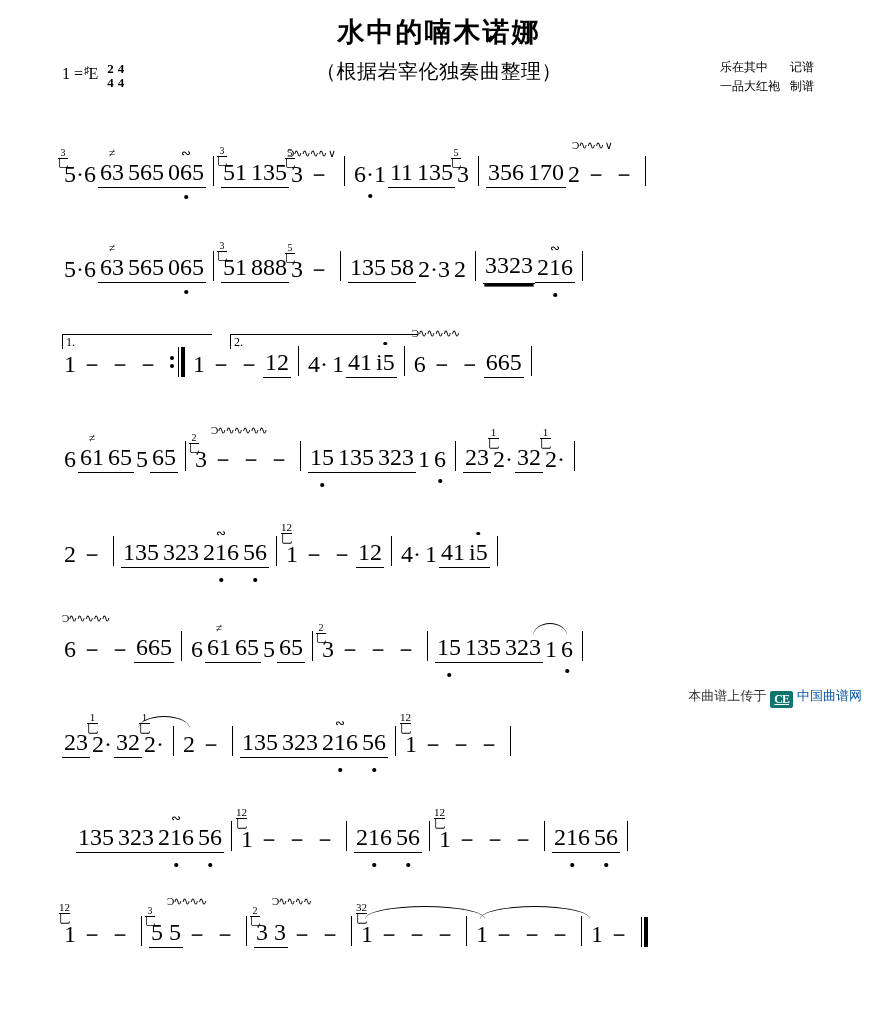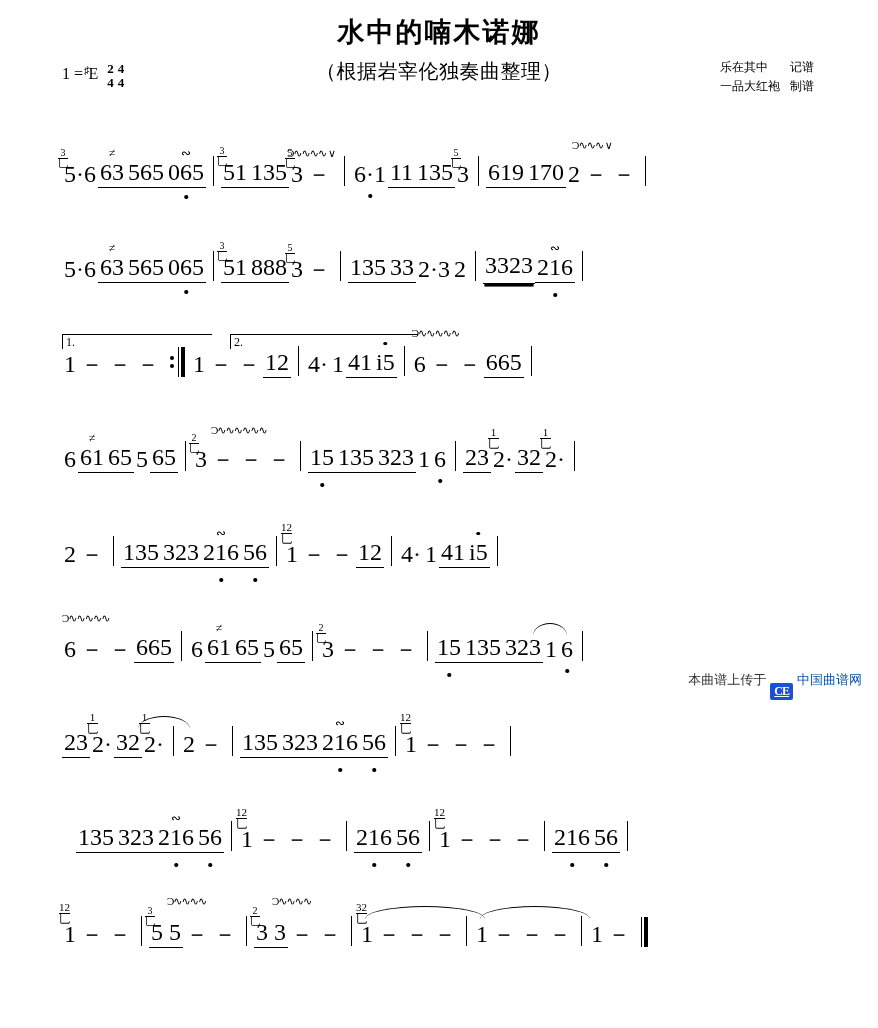--- a/index.html
+++ b/index.html
@@ -268,26 +268,26 @@
     position: absolute;
     right: 16px;
     bottom: 8px;
     font-size: 13px;
     display: flex;
     align-items: flex-start;
     color: #333;
   }
   .footer .logo {
     display: inline-block;
-    background: #1d4ed8;
+    background: #0f766e;
     color: #fff;
     font-weight: bold;
     font-size: 12px;
     padding: 1px 4px;
-    margin: 12px 4px;
+    margin: 4px 4px;
     border-radius: 2px;
     letter-spacing: -1px;
     text-decoration: underline;
   }
   .footer .site { color: #0a54a8; font-weight: normal; }
 </style>
 </head>
 <body>
 
 <div class="page">
@@ -324,41 +324,41 @@
       <span class="note beam1">135</span>
       <span class="note"><span class="grace"><span class="gfrac">5<u>乚</u></span></span>3</span>
       <span class="note">－</span>
       <span class="note" style="position:relative"><span class="tilde" style="top:-26px;left:-46px">Ɔ∿∿∿∿ ∨</span></span>
       <span class="barline"></span>
       <span class="note dot-below">6·1</span>
       <span class="note beam1">11</span>
       <span class="note beam1">135</span>
       <span class="note"><span class="grace"><span class="gfrac">5<u>乚</u></span></span>3</span>
       <span class="barline"></span>
-      <span class="note beam1">619</span>
+      <span class="note beam1">356</span>
       <span class="note beam1">170</span>
       <span class="note" style="position:relative"><span class="tilde" style="top:-22px;left:6px">Ɔ∿∿∿ ∨</span>2</span>
       <span class="note">－</span>
       <span class="note">－</span>
       <span class="barline"></span>
     </div>
 
     <div class="system">
       <span class="note">5·6</span>
       <span class="note beam1"><span class="orn">≠</span>63</span>
       <span class="note beam1">565</span>
       <span class="note beam1 dot-below">065</span>
       <span class="barline"></span>
       <span class="note beam1"><span class="grace"><span class="gfrac">3<u>乚</u></span></span>51</span>
       <span class="note beam1">888</span>
       <span class="note"><span class="grace"><span class="gfrac">5<u>乚</u></span></span>3</span>
       <span class="note">－</span>
       <span class="barline"></span>
       <span class="note beam1">135</span>
-      <span class="note beam1">33</span>
+      <span class="note beam1">58</span>
       <span class="note">2·3</span>
       <span class="note">2</span>
       <span class="barline"></span>
       <span class="note beam2">3323</span>
       <span class="note beam1 dot-below2"><span class="orn">∾</span>216</span>
       <span class="barline"></span>
     </div>
 
     <div class="system">
       <span class="volta" style="left:62px;top:18px;width:150px">1.</span>

